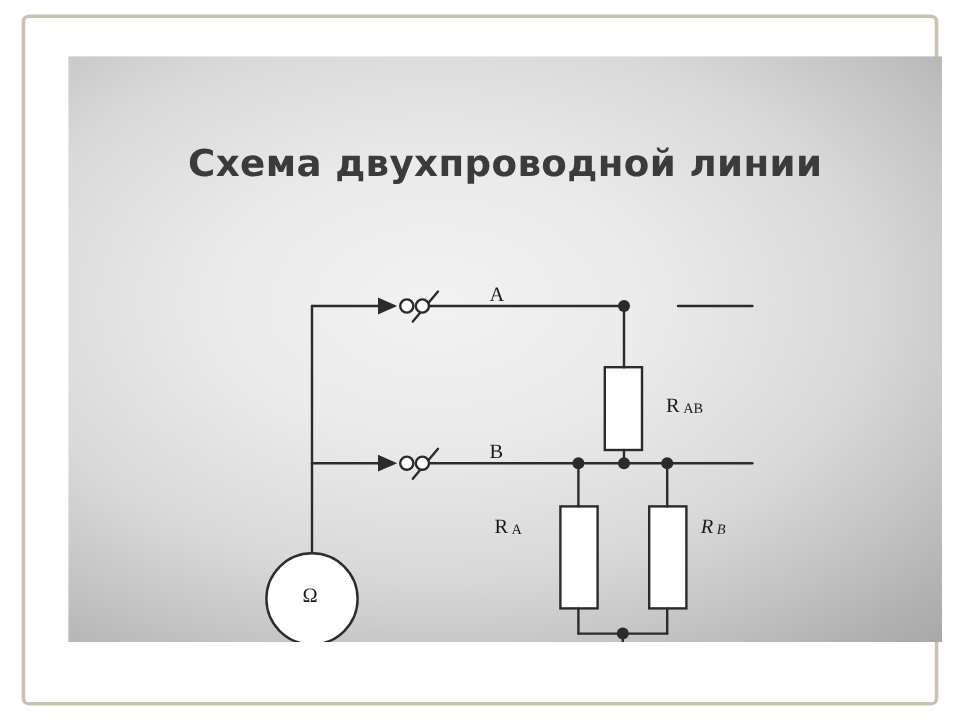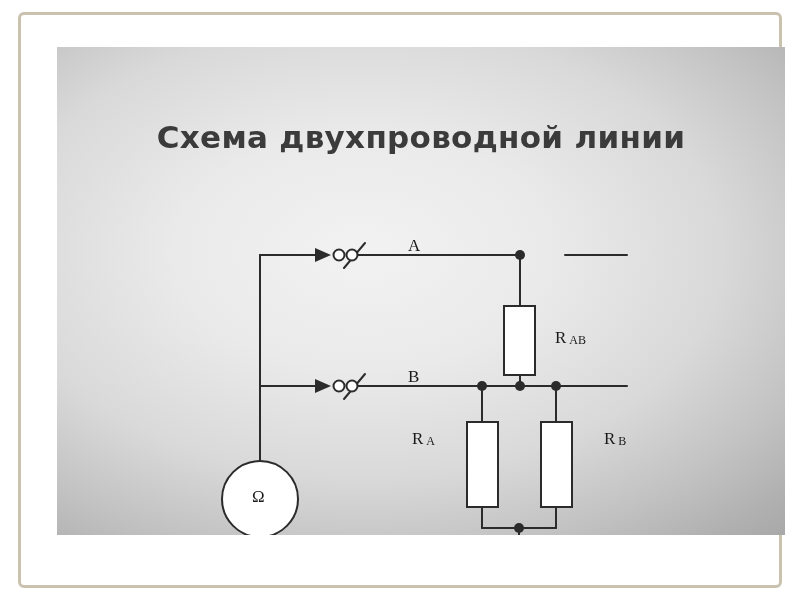--- a/index.html
+++ b/index.html
@@ -158,21 +158,21 @@
       </div>
 
       <div class="lbl" style="left:487px; top:281px; font-size:0;margin-left:11px;">
         <span style="font-size:17px;">R</span><span class="sub">AB</span>
       </div>
 
       <div class="lbl" style="left:355px; top:382px; font-size:0;">
         <span style="font-size:17px;">R</span><span class="sub">A</span>
       </div>
 
-      <div class="lbl" style="left:547px; top:382px; font-size:0;">
+      <div class="lbl" style="left:527px; top:382px; font-size:0;font-style:italic;">
         <span style="font-size:17px;">R</span><span class="sub">B</span>
       </div>
 
       <div class="lbl" style="left:195px; top:440px; font-size:0;">
         <span style="font-size:17px;">Ω</span>
       </div>
 
     </div>
   </div>
 </div>

